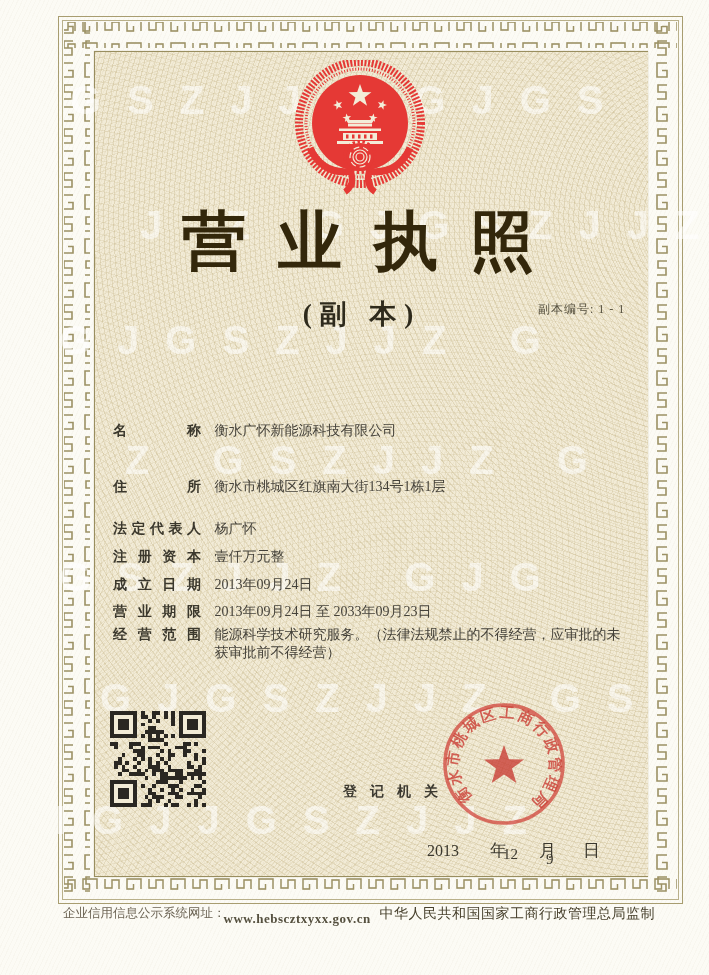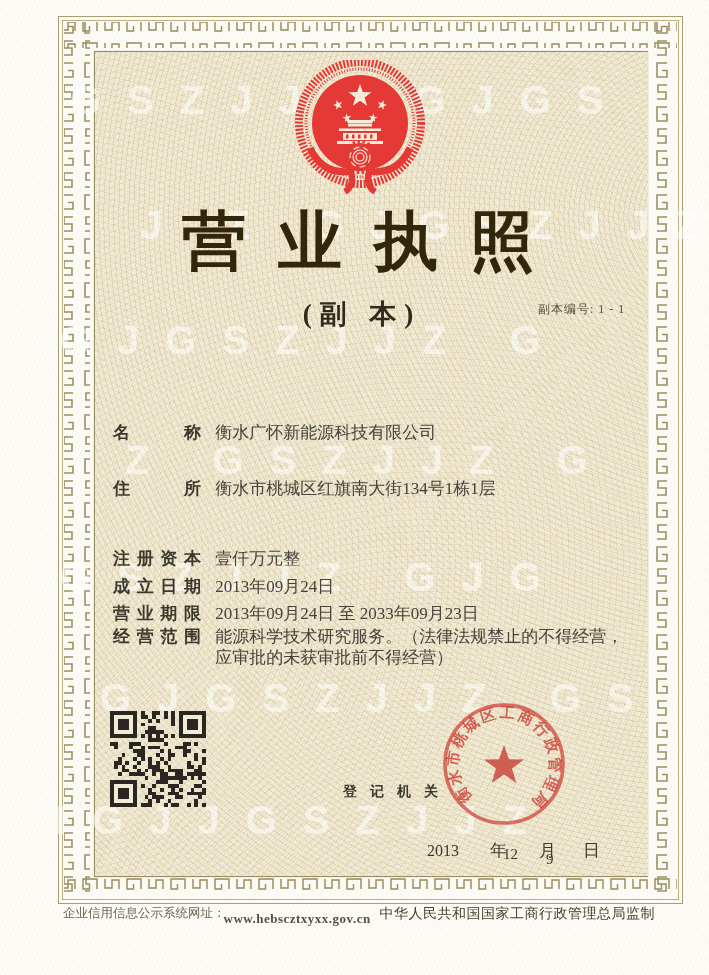--- a/index.html
+++ b/index.html
@@ -40,21 +40,21 @@
   .subtitle{
     position:absolute; left:66px; top:296px; width:584px; text-align:center;
     font-weight:bold; font-size:27px; letter-spacing:8px; color:#2e2a1c;
   }
   .subtitle span{margin-right:-8px;}
   .copy-no{position:absolute; left:538px; top:301px; font-size:12px; color:#55503f; letter-spacing:1px;}
   .reg-row{position:absolute; left:414px; top:322px; font-size:17px; color:#3a362a;}
   .reg-label{display:inline-block; width:96px; font-weight:bold; text-align:justify; text-align-last:justify; vertical-align:bottom;}
   .reg-value{margin-left:8px; font-size:18px; letter-spacing:0px;}
   
-  .row{position:absolute; left:113px; font-size:17px; line-height:1.25;}
+  .row{position:absolute; left:113px; font-size:14px; line-height:1.25;}
   .flabel{
     display:inline-block; width:88px; vertical-align:top;
     font-family:"Liberation Sans", sans-serif; font-weight:bold; color:#3b382d;
     text-align:justify; text-align-last:justify;
   }
   .fvalue{display:inline-block; margin-left:10px; color:#45423a; vertical-align:top;}
   .fvalue.wide{width:412px;}
   
   .qr{position:absolute; left:110px; top:711px; width:96px; height:96px;}
   .authority{
@@ -147,20 +147,24 @@
   <div class="subtitle"><span>(副 本)</span></div>
   <div class="copy-no">副本编号: 1 - 1</div>
 
   <div class="row" style="top:422px">
     <span class="flabel">名称</span>
     <span class="fvalue">衡水广怀新能源科技有限公司</span>
   </div>
   <div class="row" style="top:478px">
     <span class="flabel">住所</span>
     <span class="fvalue">衡水市桃城区红旗南大街134号1栋1层</span>
+  </div>
+  <div class="row" style="top:520px">
+    <span class="flabel">法定代表人</span>
+    <span class="fvalue">杨广怀</span>
   </div>
   <div class="row" style="top:548px">
     <span class="flabel">注册资本</span>
     <span class="fvalue">壹仟万元整</span>
   </div>
   <div class="row" style="top:576px">
     <span class="flabel">成立日期</span>
     <span class="fvalue">2013年09月24日</span>
   </div>
   <div class="row" style="top:603px">

